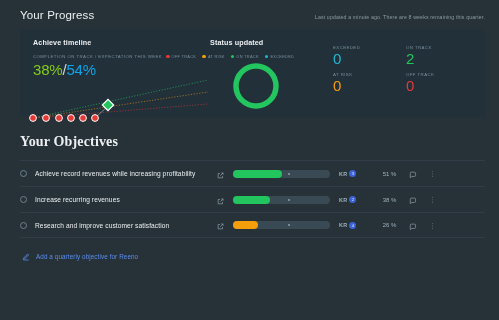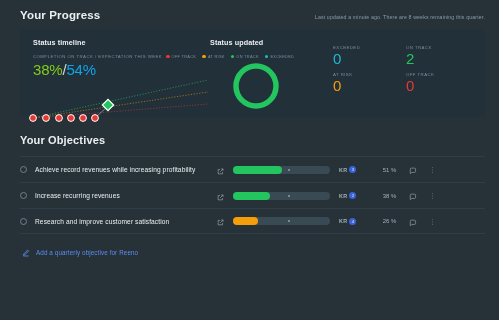--- a/index.html
+++ b/index.html
@@ -10,21 +10,21 @@
     overflow: hidden;
     color: #eceff1;
   }
   .page { width: 499px; height: 320px; position: relative; }
 
   
   .header {
     display: flex; align-items: baseline; justify-content: space-between;
     padding: 9px 14px 0 20px;
   }
-  .page-title { font-size: 11.5px; font-weight: bold; color: #eceff1; letter-spacing: .15px; }
+  .page-title { font-size: 11.5px; font-weight: normal; color: #eceff1; letter-spacing: .15px; }
   .header-meta { font-size: 5.2px; color: #8c9ba3; letter-spacing: .15px; }
 
   
   .progress-card {
     margin: 8px 14px 0 20px;
     background: #22303a;
     border-radius: 3px;
     height: 88px;
     display: flex;
     padding: 9px 0 0 0;
@@ -46,21 +46,21 @@
   .legend-dot { width: 3.6px; height: 3.6px; border-radius: 50%; display: inline-block; }
   .legend-text { font-size: 3.9px; color: #78909c; letter-spacing: .3px; }
   .donut-wrap { position: absolute; left: 20px; top: 22px; }
 
   .panel-count { flex: 1; padding-left: 8px; }
   .count-grid { display: grid; grid-template-columns: 73px 73px; row-gap: 5px; margin-top: 7px; }
   .count-label { font-size: 4.3px; color: #78909c; letter-spacing: .45px; }
   .count-value { font-size: 15px; line-height: 17px; font-weight: 400; }
 
   
-  .obj-title { margin: 17px 0 0 20px; font-size: 11px; font-weight: bold; color: #eceff1; letter-spacing: .15px; }
+  .obj-title { margin: 17px 0 0 20px; font-size: 14px; font-weight: bold; color: #eceff1; letter-spacing: .15px; font-family: Liberation Serif, serif; }
   .obj-list { margin: 10px 14px 0 20px; }
   .obj-row {
     display: flex; align-items: center; height: 26px;
     border-top: 1px solid #2e3d47;
   }
   .obj-row:last-of-type { border-bottom: 1px solid #2e3d47; }
   .chk { width: 7px; height: 7px; border: 1px solid #6f818c; border-radius: 50%; flex: none; margin-right: 8px; }
   .obj-name { font-size: 6.6px; color: #eceff1; flex: none; width: 182px; letter-spacing: .1px; }
   .ext-icon { flex: none; margin-right: 9px; }
   .bar-track { width: 97px; height: 8px; border-radius: 4px; background: #3a4a55; position: relative; flex: none; }
@@ -82,21 +82,21 @@
 <div class="page">
 
   <div class="header">
     <div class="page-title">Your Progress</div>
     <div class="header-meta">Last updated a minute ago. There are 8 weeks remaining this quarter.</div>
   </div>
 
   <div class="progress-card">
 
     <div class="panel panel-timeline">
-      <div class="panel-title">Status timeline</div>
+      <div class="panel-title">Achieve timeline</div>
       <div class="sub-label">COMPLETION ON TRACK / EXPECTATION THIS WEEK</div>
       <div class="big-pct">
         <span class="done">38%</span><span class="sep">/</span><span class="exp">54%</span>
       </div>
 
       <svg class="timeline-svg" width="190" height="58" viewBox="0 0 190 58">
 
         <line x1="13" y1="50" x2="188" y2="12" stroke="#22c55e" stroke-width="0.7" stroke-dasharray="1.2 1.6" opacity="0.85"></line>
         <line x1="13" y1="50" x2="188" y2="24" stroke="#f59e0b" stroke-width="0.7" stroke-dasharray="1.2 1.6" opacity="0.8"></line>
         <line x1="13" y1="50" x2="188" y2="36" stroke="#e53935" stroke-width="0.7" stroke-dasharray="1.2 1.6" opacity="0.8"></line>

